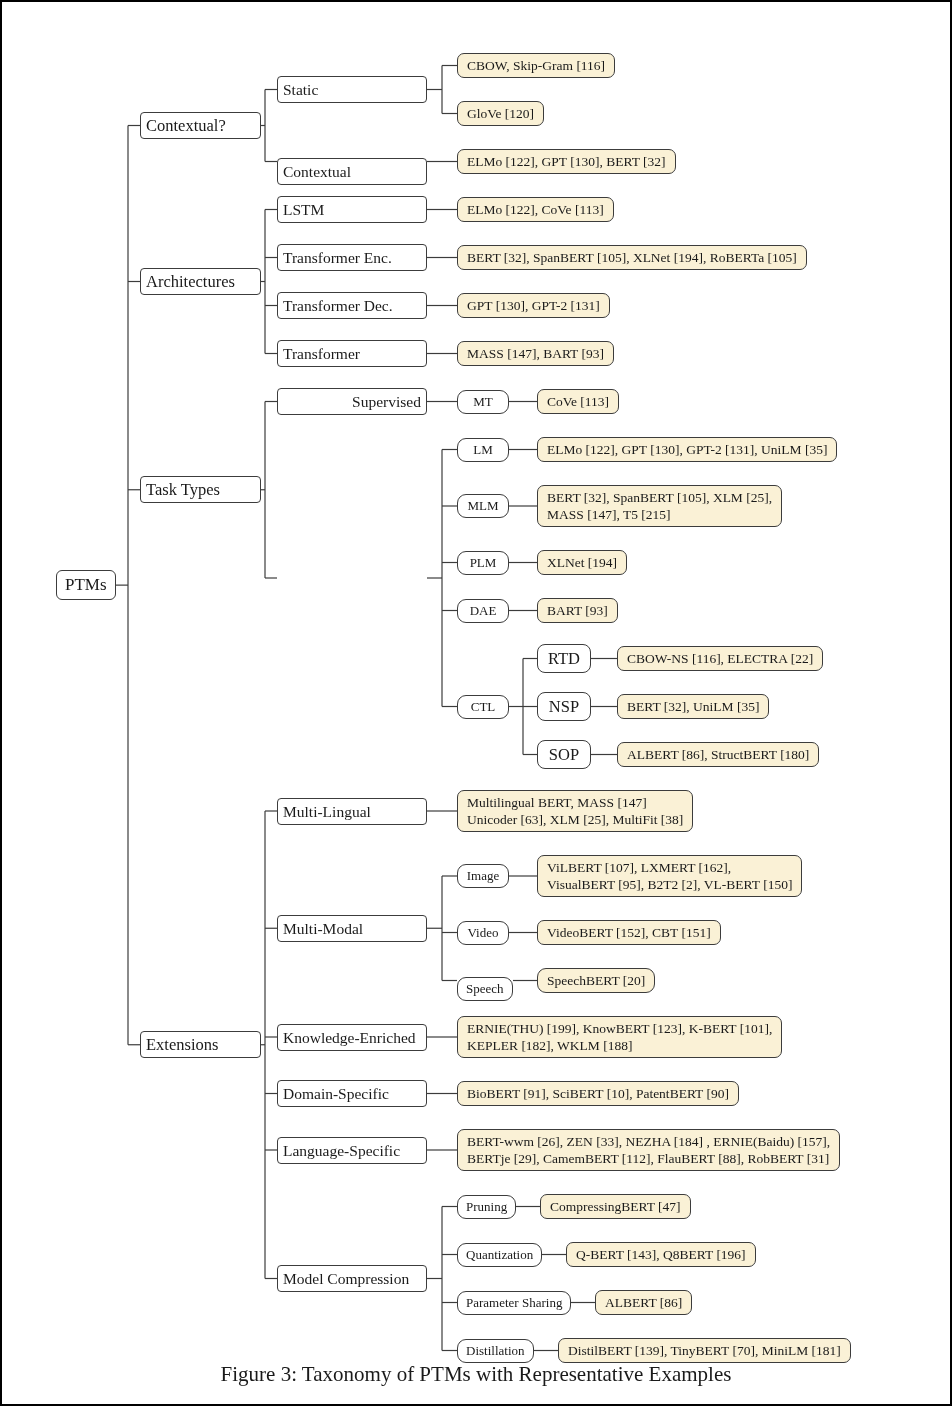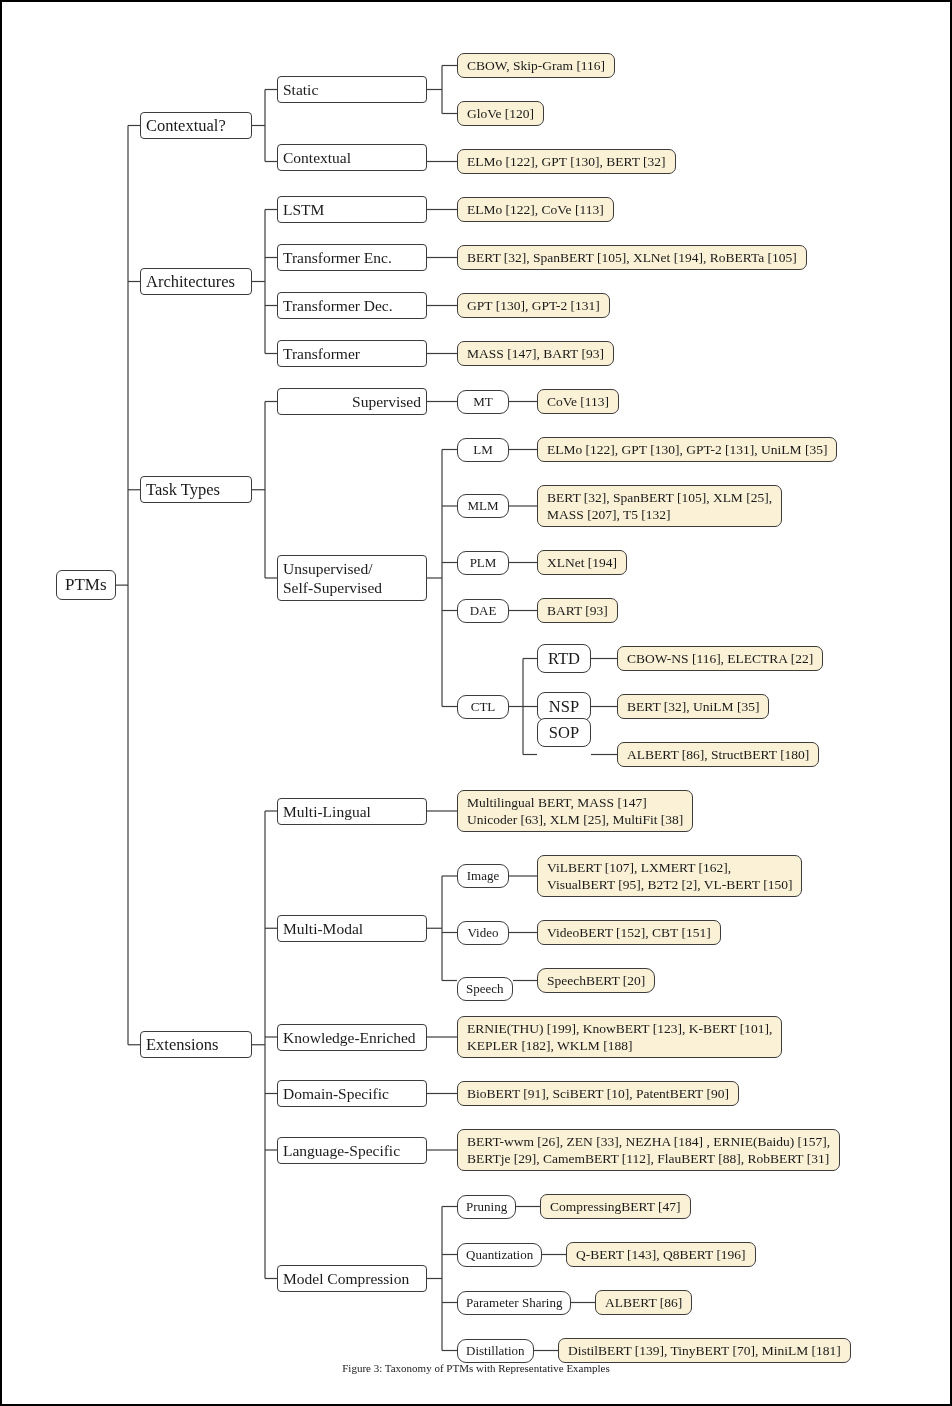--- a/index.html
+++ b/index.html
@@ -18,36 +18,36 @@
   .node {
     position: absolute;
     border: 1px solid var(--border-color, #3c3c3c);
     background: #ffffff;
     color: var(--ink, #1a1a1a);
     white-space: nowrap;
   }
   .tline { white-space: nowrap; }
   .root  { font-size: 17px;   padding: 4px 8px;  border-radius: 6px; }
   .root  .tline { line-height: 20px; }
-  .cat1  { font-size: 16.5px; padding: 3px 5px;  width: 112px; border-radius: 4px; }
+  .cat1  { font-size: 16.5px; padding: 3px 5px;  width: 121px; border-radius: 4px; }
   .cat1  .tline { line-height: 19px; }
   .cat2  { font-size: 15.5px; padding: 3px 5px;  width: 150px; border-radius: 4px; }
   .cat2  .tline { line-height: 19px; }
   .sub   { font-size: 13px;   padding: 3px 8px;  min-width: 52px; text-align: center; border-radius: 9px; }
   .sub   .tline { line-height: 16px; }
   .big   { font-size: 16.5px; padding: 3px 10px; min-width: 54px; text-align: center; border-radius: 8px; }
   .big   .tline { line-height: 21px; }
   .leaf  { font-size: 13.5px; padding: 3px 9px;  background: var(--leaf-fill, #faf1d6); border-radius: 7px; }
   .leaf  .tline { line-height: 17px; }
   .caption {
     position: absolute;
     left: 0; right: 0;
     top: 1360px;
     text-align: center;
-    font-size: 11px;
+    font-size: 21px;
     color: var(--ink, #1a1a1a);
   }
 </style>
 </head>
 <body>
 
 <div class="page">
   <div id="diagram">
     <svg id="edges" width="952" height="1406">
         <line x1="425" y1="87.5" x2="440" y2="87.5" stroke="#3C3C3C" stroke-width="1.2"></line>
@@ -139,21 +139,21 @@
       </div>
       <div class="node cat2" style="left: 275px; top: 74px;">
         <div class="tline">Static</div>
       </div>
       <div class="node leaf" style="left: 455px; top: 51px;">
         <div class="tline">CBOW, Skip-Gram [116]</div>
       </div>
       <div class="node leaf" style="left: 455px; top: 99px;">
         <div class="tline">GloVe [120]</div>
       </div>
-      <div class="node cat2" style="left: 275px; top: 142px;">
+      <div class="node cat2" style="left: 275px; top: 156px;">
         <div class="tline">Contextual</div>
       </div>
       <div class="node leaf" style="left: 455px; top: 147px;">
         <div class="tline">ELMo [122], GPT [130], BERT [32]</div>
       </div>
       <div class="node cat1" style="left: 138px; top: 266px;">
         <div class="tline">Architectures</div>
       </div>
       <div class="node cat2" style="left: 275px; top: 194px;">
         <div class="tline">LSTM</div>
@@ -184,36 +184,32 @@
       </div>
       <div class="node cat2" style="left: 275px; top: 386px; text-align: right;">
         <div class="tline">Supervised</div>
       </div>
       <div class="node sub" style="left: 455px; top: 388px;">
         <div class="tline">MT</div>
       </div>
       <div class="node leaf" style="left: 535px; top: 387px;">
         <div class="tline">CoVe [113]</div>
       </div>
-      <div class="node cat2" style="left: 275px; top: 553px;">
-        <div class="tline">Unsupervised/</div>
-        <div class="tline">Self-Supervised</div>
-      </div>
       <div class="node sub" style="left: 455px; top: 436px;">
         <div class="tline">LM</div>
       </div>
       <div class="node leaf" style="left: 535px; top: 435px;">
         <div class="tline">ELMo [122], GPT [130], GPT-2 [131], UniLM [35]</div>
       </div>
       <div class="node sub" style="left: 455px; top: 492px;">
         <div class="tline">MLM</div>
       </div>
       <div class="node leaf" style="left: 535px; top: 483px;">
         <div class="tline">BERT [32], SpanBERT [105], XLM [25],</div>
-        <div class="tline">MASS [207], T5 [132]</div>
+        <div class="tline">MASS [147], T5 [215]</div>
       </div>
       <div class="node sub" style="left: 455px; top: 549px;">
         <div class="tline">PLM</div>
       </div>
       <div class="node leaf" style="left: 535px; top: 548px;">
         <div class="tline">XLNet [194]</div>
       </div>
       <div class="node sub" style="left: 455px; top: 597px;">
         <div class="tline">DAE</div>
       </div>
@@ -228,21 +224,21 @@
       </div>
       <div class="node leaf" style="left: 615px; top: 644px;">
         <div class="tline">CBOW-NS [116], ELECTRA [22]</div>
       </div>
       <div class="node big" style="left: 535px; top: 690px;">
         <div class="tline">NSP</div>
       </div>
       <div class="node leaf" style="left: 615px; top: 692px;">
         <div class="tline">BERT [32], UniLM [35]</div>
       </div>
-      <div class="node big" style="left: 535px; top: 716px;">
+      <div class="node big" style="left: 535px; top: 738px;">
         <div class="tline">SOP</div>
       </div>
       <div class="node leaf" style="left: 615px; top: 740px;">
         <div class="tline">ALBERT [86], StructBERT [180]</div>
       </div>
       <div class="node cat1" style="left: 138px; top: 1029px;">
         <div class="tline">Extensions</div>
       </div>
       <div class="node cat2" style="left: 275px; top: 796px;">
         <div class="tline">Multi-Lingual</div>

